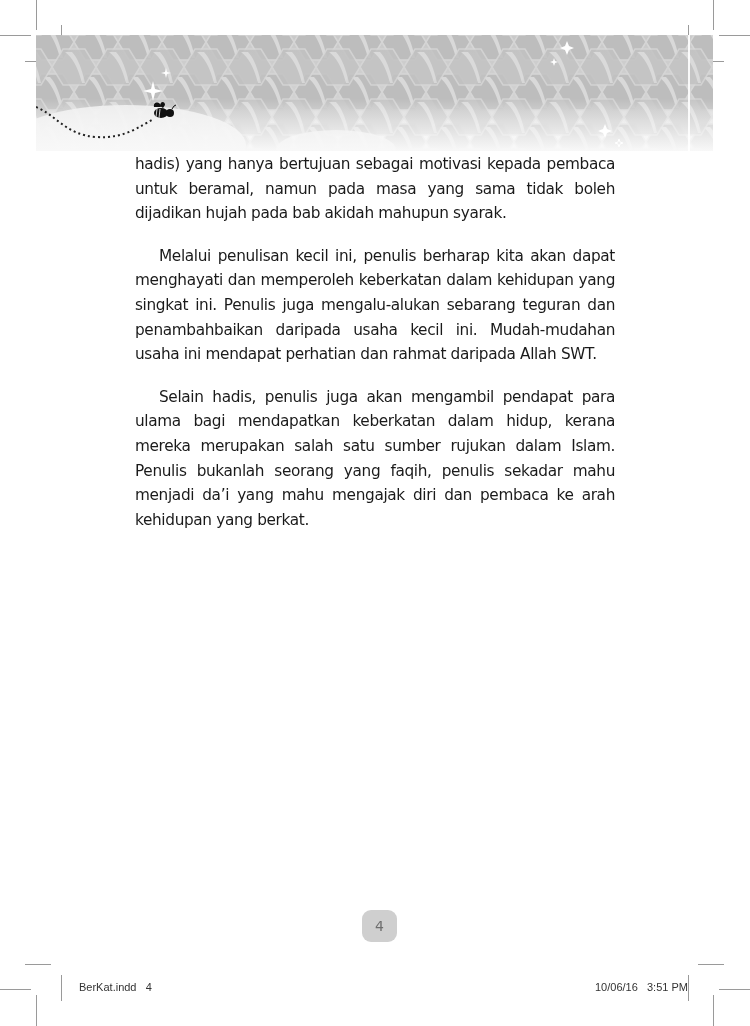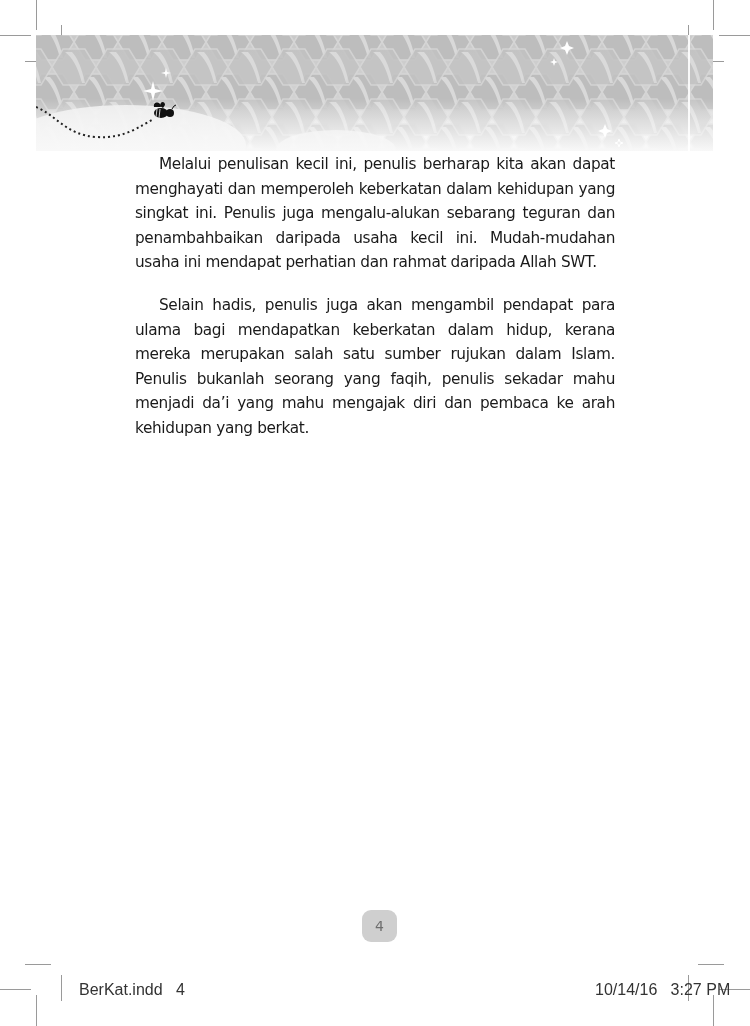--- a/index.html
+++ b/index.html
@@ -25,21 +25,21 @@
     .body-text p { margin: 0 0 18px 0; text-align: justify; }
     .body-text p.indent { text-indent: 24px; }
     .page-num {
       position: absolute; left: 362px; top: 910px; width: 35px; height: 32px;
       border-radius: 9px; background: #cfcfcf;
       display: flex; align-items: center; justify-content: center;
       font-family: "DejaVu Sans", sans-serif; font-size: 14px; color: #6e6e6e;
     }
     .slug {
       position: absolute; top: 981px; font-family: "Liberation Sans", sans-serif;
-      font-size: 16px; color: #333;
+      font-size: 11px; color: #333;
     }
   </style>
 </head>
 <body>
 
 <div class="crop" style="left:36px;top:0;width:1px;height:30px;"></div>
 <div class="crop" style="left:0;top:35px;width:31px;height:1px;"></div>
 <div class="crop" style="left:61px;top:25px;width:1px;height:26px;"></div>
 <div class="crop" style="left:25px;top:61px;width:26px;height:1px;"></div>
 <div class="crop" style="left:713px;top:0;width:1px;height:30px;"></div>
@@ -97,22 +97,23 @@
   <path d="M2,6 C1,2 5,0 8,3 L9,6 Z" fill="#111"></path>
   <path d="M8,5 C8,0 13,0 13,4 L11,7 Z" fill="#111"></path>
   <ellipse cx="9" cy="12" rx="7" ry="5" fill="#111"></ellipse>
   <line x1="5" y1="8" x2="4" y2="16" stroke="#cfcfcf" stroke-width="1"></line>
   <line x1="8" y1="8" x2="7" y2="17" stroke="#cfcfcf" stroke-width="1"></line>
   <circle cx="18" cy="12" r="4" fill="#111"></circle>
   <path d="M20,8 Q22,4 24,4" stroke="#111" stroke-width="1" fill="none"></path>
 </svg>
 
 <div class="body-text">
+  <p>hadis) yang hanya bertujuan sebagai motivasi kepada pembaca untuk beramal, namun pada masa yang sama tidak boleh dijadikan hujah pada bab akidah mahupun syarak.</p>
   <p class="indent">Melalui penulisan kecil ini, penulis berharap kita akan dapat menghayati dan memperoleh keberkatan dalam kehidupan yang singkat ini. Penulis juga mengalu-alukan sebarang teguran dan penambahbaikan daripada usaha kecil ini. Mudah-mudahan usaha ini mendapat perhatian dan rahmat daripada Allah SWT.</p>
   <p class="indent">Selain hadis, penulis juga akan mengambil pendapat para ulama bagi mendapatkan keberkatan dalam hidup, kerana mereka merupakan salah satu sumber rujukan dalam Islam. Penulis bukanlah seorang yang faqih, penulis sekadar mahu menjadi da’i yang mahu mengajak diri dan pembaca ke arah kehidupan yang berkat.</p>
 </div>
 
 <div class="page-num">
   <span>4</span>
 </div>
 
 <div class="slug" style="left:79px;white-space:pre;">BerKat.indd   4</div>
-<div class="slug" style="left:595px;white-space:pre;">10/14/16   3:27 PM</div>
+<div class="slug" style="left:595px;white-space:pre;">10/06/16   3:51 PM</div>
 
 </body></html>

